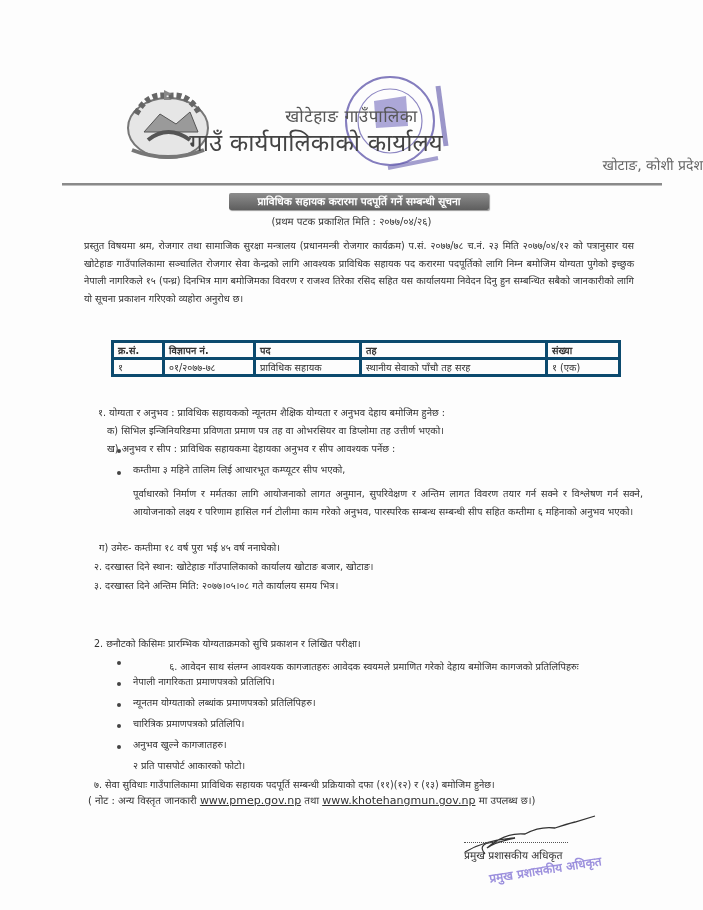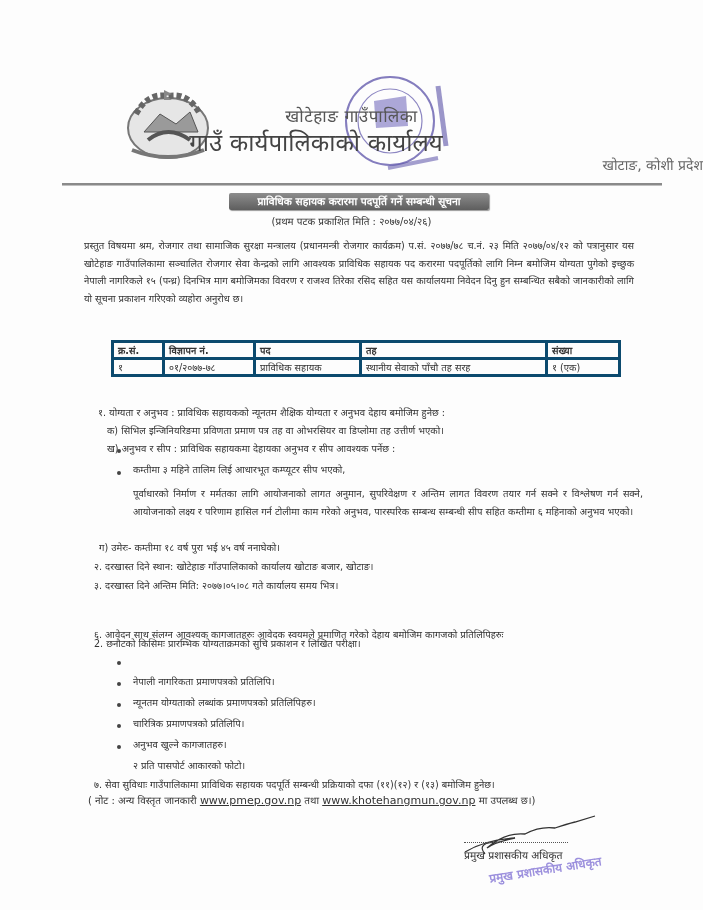--- a/index.html
+++ b/index.html
@@ -104,21 +104,21 @@
 
   <div class="bullet-dot" style="left:117px; top:449px;"></div>
   <div class="item" style="left:133px; top:443px; width:500px;">कम्तीमा ३ महिने तालिम लिई आधारभूत कम्प्यूटर सीप भएको,</div>
   <div class="bullet-dot" style="left:117px; top:471px;"></div>
   <div class="item" style="left:133px; top:465px; width:510px; line-height:18px; text-align:justify;">पूर्वाधारको निर्माण र मर्मतका लागि आयोजनाको लागत अनुमान, सुपरिवेक्षण र अन्तिम लागत विवरण तयार गर्न सक्ने र विश्लेषण गर्न सक्ने, आयोजनाको लक्ष्य र परिणाम हासिल गर्न टोलीमा काम गरेको अनुभव, पारस्परिक सम्बन्ध सम्बन्धी सीप सहित कम्तीमा ६ महिनाको अनुभव भएको।</div>
 
   <div class="item" style="left:99px; top:521px; width:530px;">ग) उमेरः- कम्तीमा १८ वर्ष पुरा भई ४५ वर्ष ननाघेको।</div>
   <div class="item" style="left:94px; top:540px; width:540px;">२. दरखास्त दिने स्थान: खोटेहाङ गाँउपालिकाको कार्यालय खोटाङ बजार, खोटाङ।</div>
   <div class="item" style="left:94px; top:559px; width:540px;">३. दरखास्त दिने अन्तिम मिति: २०७७।०५।०८ गते कार्यालय समय भित्र।</div>
   <div class="item" style="left:94px; top:617px; width:540px;">2. छनौटको किसिमः प्रारम्भिक योग्यताक्रमको सुचि प्रकाशन र लिखित परीक्षा।</div>
-  <div class="item" style="left:94px; top:608px; width:560px;">६. आवेदन साथ संलग्न आवश्यक कागजातहरुः आवेदक स्वयमले प्रमाणित गरेको देहाय बमोजिम कागजको प्रतिलिपिहरुः</div>
+  <div class="item" style="left:94px; top:640px; width:560px;text-align:center;">६. आवेदन साथ संलग्न आवश्यक कागजातहरुः आवेदक स्वयमले प्रमाणित गरेको देहाय बमोजिम कागजको प्रतिलिपिहरुः</div>
 
   <div class="bullet-dot" style="left:117px; top:661px;"></div>
   <div class="item" style="left:133px; top:655px; width:480px;">नेपाली नागरिकता प्रमाणपत्रको प्रतिलिपि।</div>
   <div class="bullet-dot" style="left:117px; top:682px;"></div>
   <div class="item" style="left:133px; top:676px; width:480px;">न्यूनतम योग्यताको लब्धांक प्रमाणपत्रको प्रतिलिपिहरु।</div>
   <div class="bullet-dot" style="left:117px; top:703px;"></div>
   <div class="item" style="left:133px; top:697px; width:480px;">चारित्रिक प्रमाणपत्रको प्रतिलिपि।</div>
   <div class="bullet-dot" style="left:117px; top:724px;"></div>
   <div class="item" style="left:133px; top:718px; width:480px;">अनुभव खुल्ने कागजातहरु।</div>
   <div class="bullet-dot" style="left:117px; top:745px;"></div>

